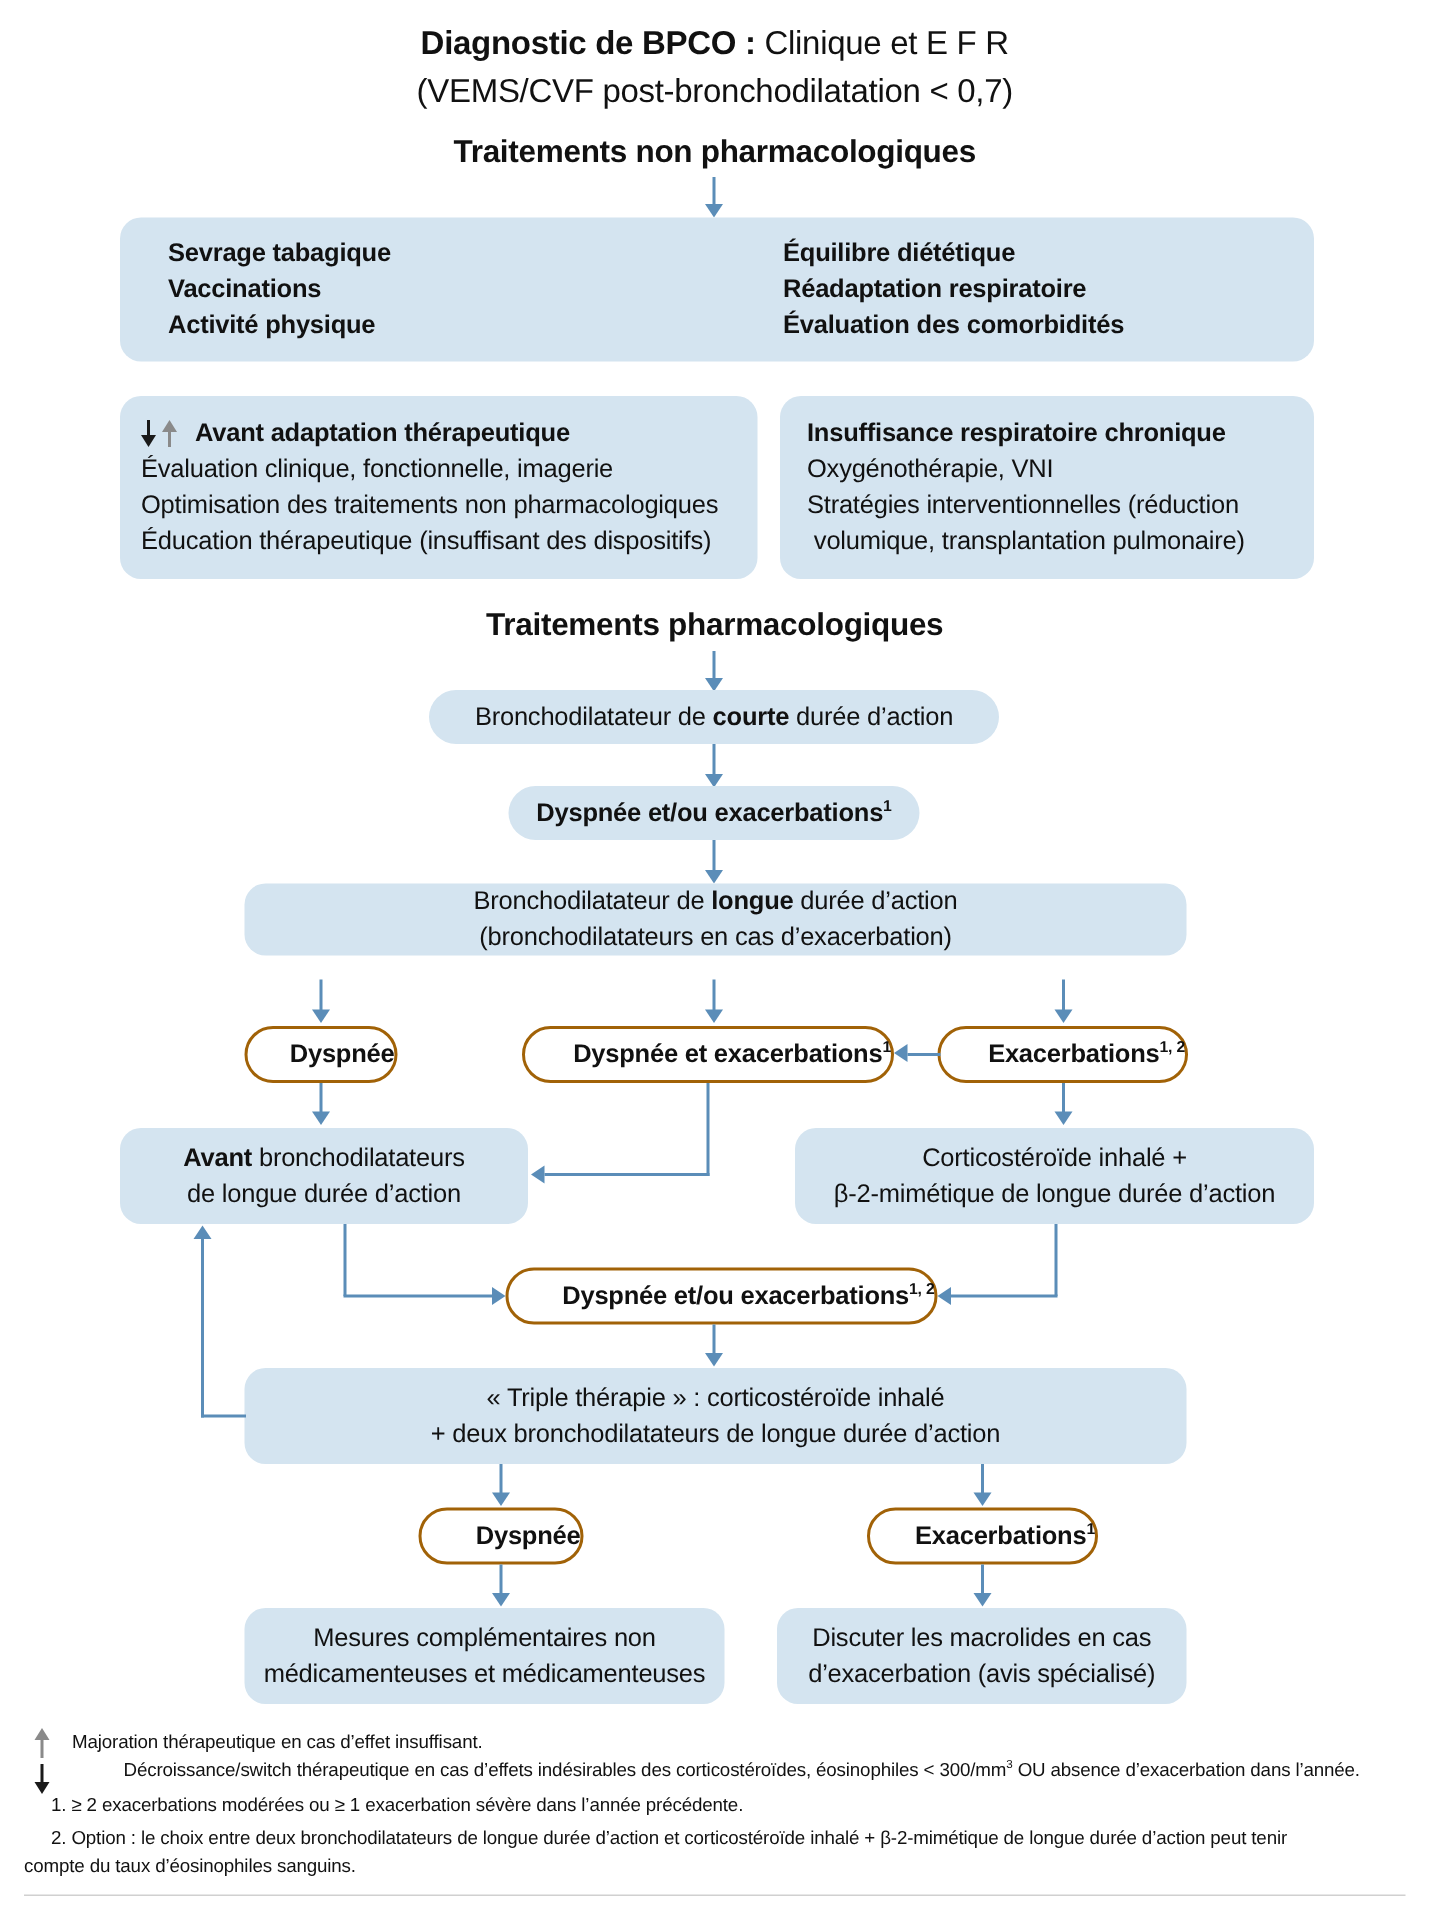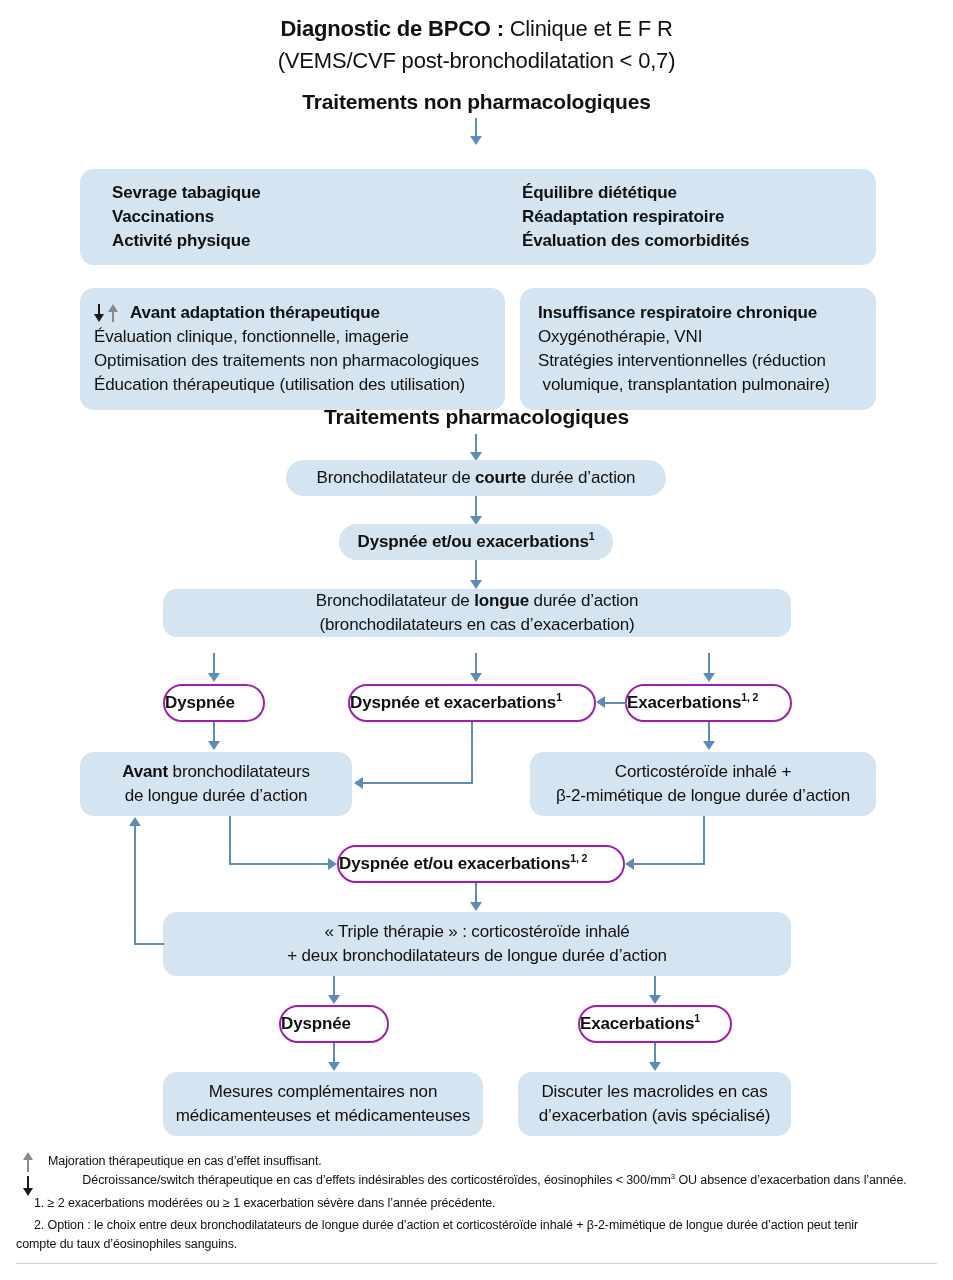--- a/index.html
+++ b/index.html
@@ -22,25 +22,25 @@
   }
 
   
   .box{
     position:absolute;box-sizing:border-box;
     background:#d4e4f0;border-radius:14px;
     display:flex;flex-direction:column;justify-content:center;
     font-size:17px;line-height:1.42;color:#111;letter-spacing:-0.15px;
   }
   .box.center{align-items:center;text-align:center;}
-  .box.left{align-items:flex-start;text-align:left;margin-top:24px;}
+  .box.left{align-items:flex-start;text-align:left;}
   .box.pill{border-radius:999px;}
   .box.outline{
-    background:#ffffff;border:2px solid #a21caf;border-radius:999px;
-    align-items:flex-start;text-align:center;font-weight:700;
+    background:#ffffff;border:2px solid #a16207;border-radius:999px;
+    align-items:flex-end;text-align:center;font-weight:700;
   }
   .box b{font-weight:700;}
   .box .hdr{font-weight:700;}
   .box.bold{font-weight:700;align-items:center;}
   sup{font-size:0.62em;vertical-align:super;line-height:0;}
 
   
   .vline{position:absolute;width:2px;background:#5b8db8;}
   .hline{position:absolute;height:2px;background:#5b8db8;}
   .arw{position:absolute;width:0;height:0;}
@@ -97,21 +97,21 @@
       <span class="ga-stem" style="left:4px;top:0px;height:11px;background:#1a1a1a;"></span>
       <span class="ga" style="left:0px;top:10px;border-left:5px solid transparent;border-right:5px solid transparent;border-top:8px solid #1a1a1a;"></span>
 
       <span class="ga-stem" style="left:18px;top:6px;height:12px;background:#8a8a8a;"></span>
       <span class="ga" style="left:14px;top:0px;border-left:5px solid transparent;border-right:5px solid transparent;border-bottom:8px solid #8a8a8a;"></span>
     </span>
     <span>Avant adaptation thérapeutique</span>
   </div>
   <div>Évaluation clinique, fonctionnelle, imagerie</div>
   <div>Optimisation des traitements non pharmacologiques</div>
-  <div>Éducation thérapeutique (utilisation des utilisation)</div>
+  <div>Éducation thérapeutique (insuffisant des dispositifs)</div>
 </div>
 
 <div class="box left" style="left:520px;top:264px;width:356px;height:122px;padding:0 12px 0 18px;">
   <div class="hdr">Insuffisance respiratoire chronique</div>
   <div>Oxygénothérapie, VNI</div>
   <div>Stratégies interventionnelles (réduction</div>
   <div style="white-space:pre;"> volumique, transplantation pulmonaire)</div>
 </div>
 
 <div class="section-title" style="top:405px;">Traitements pharmacologiques</div>

